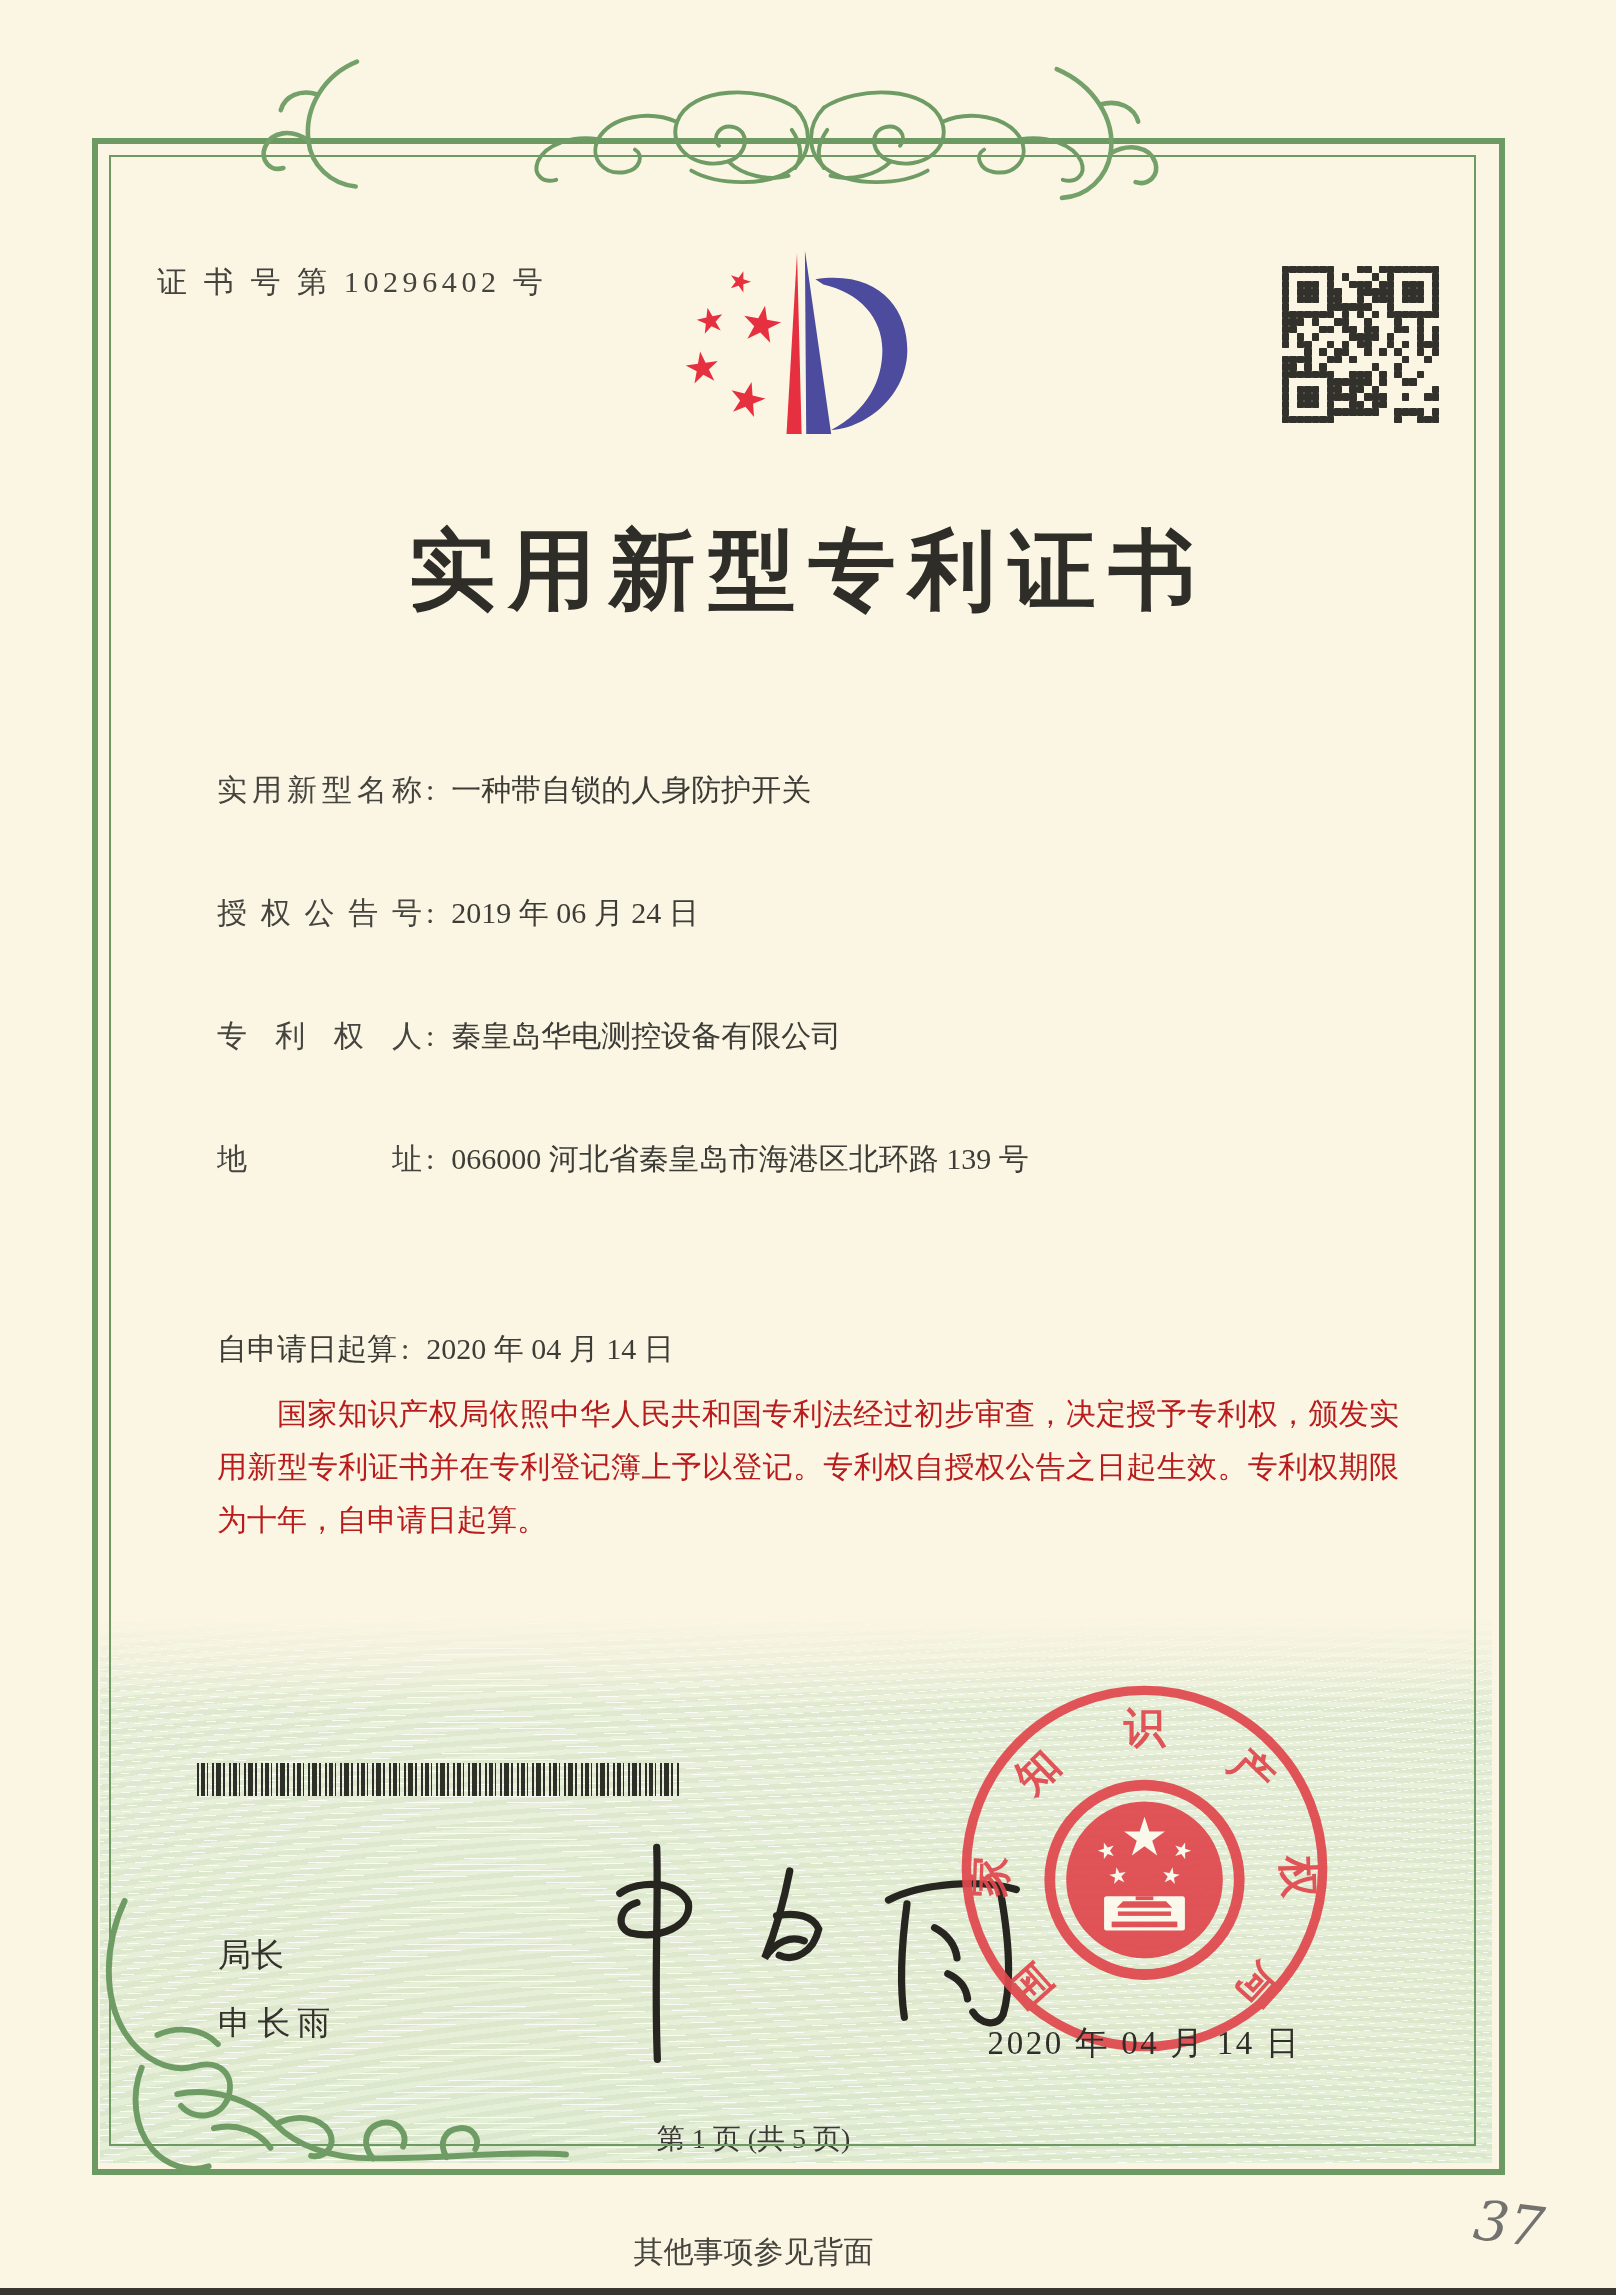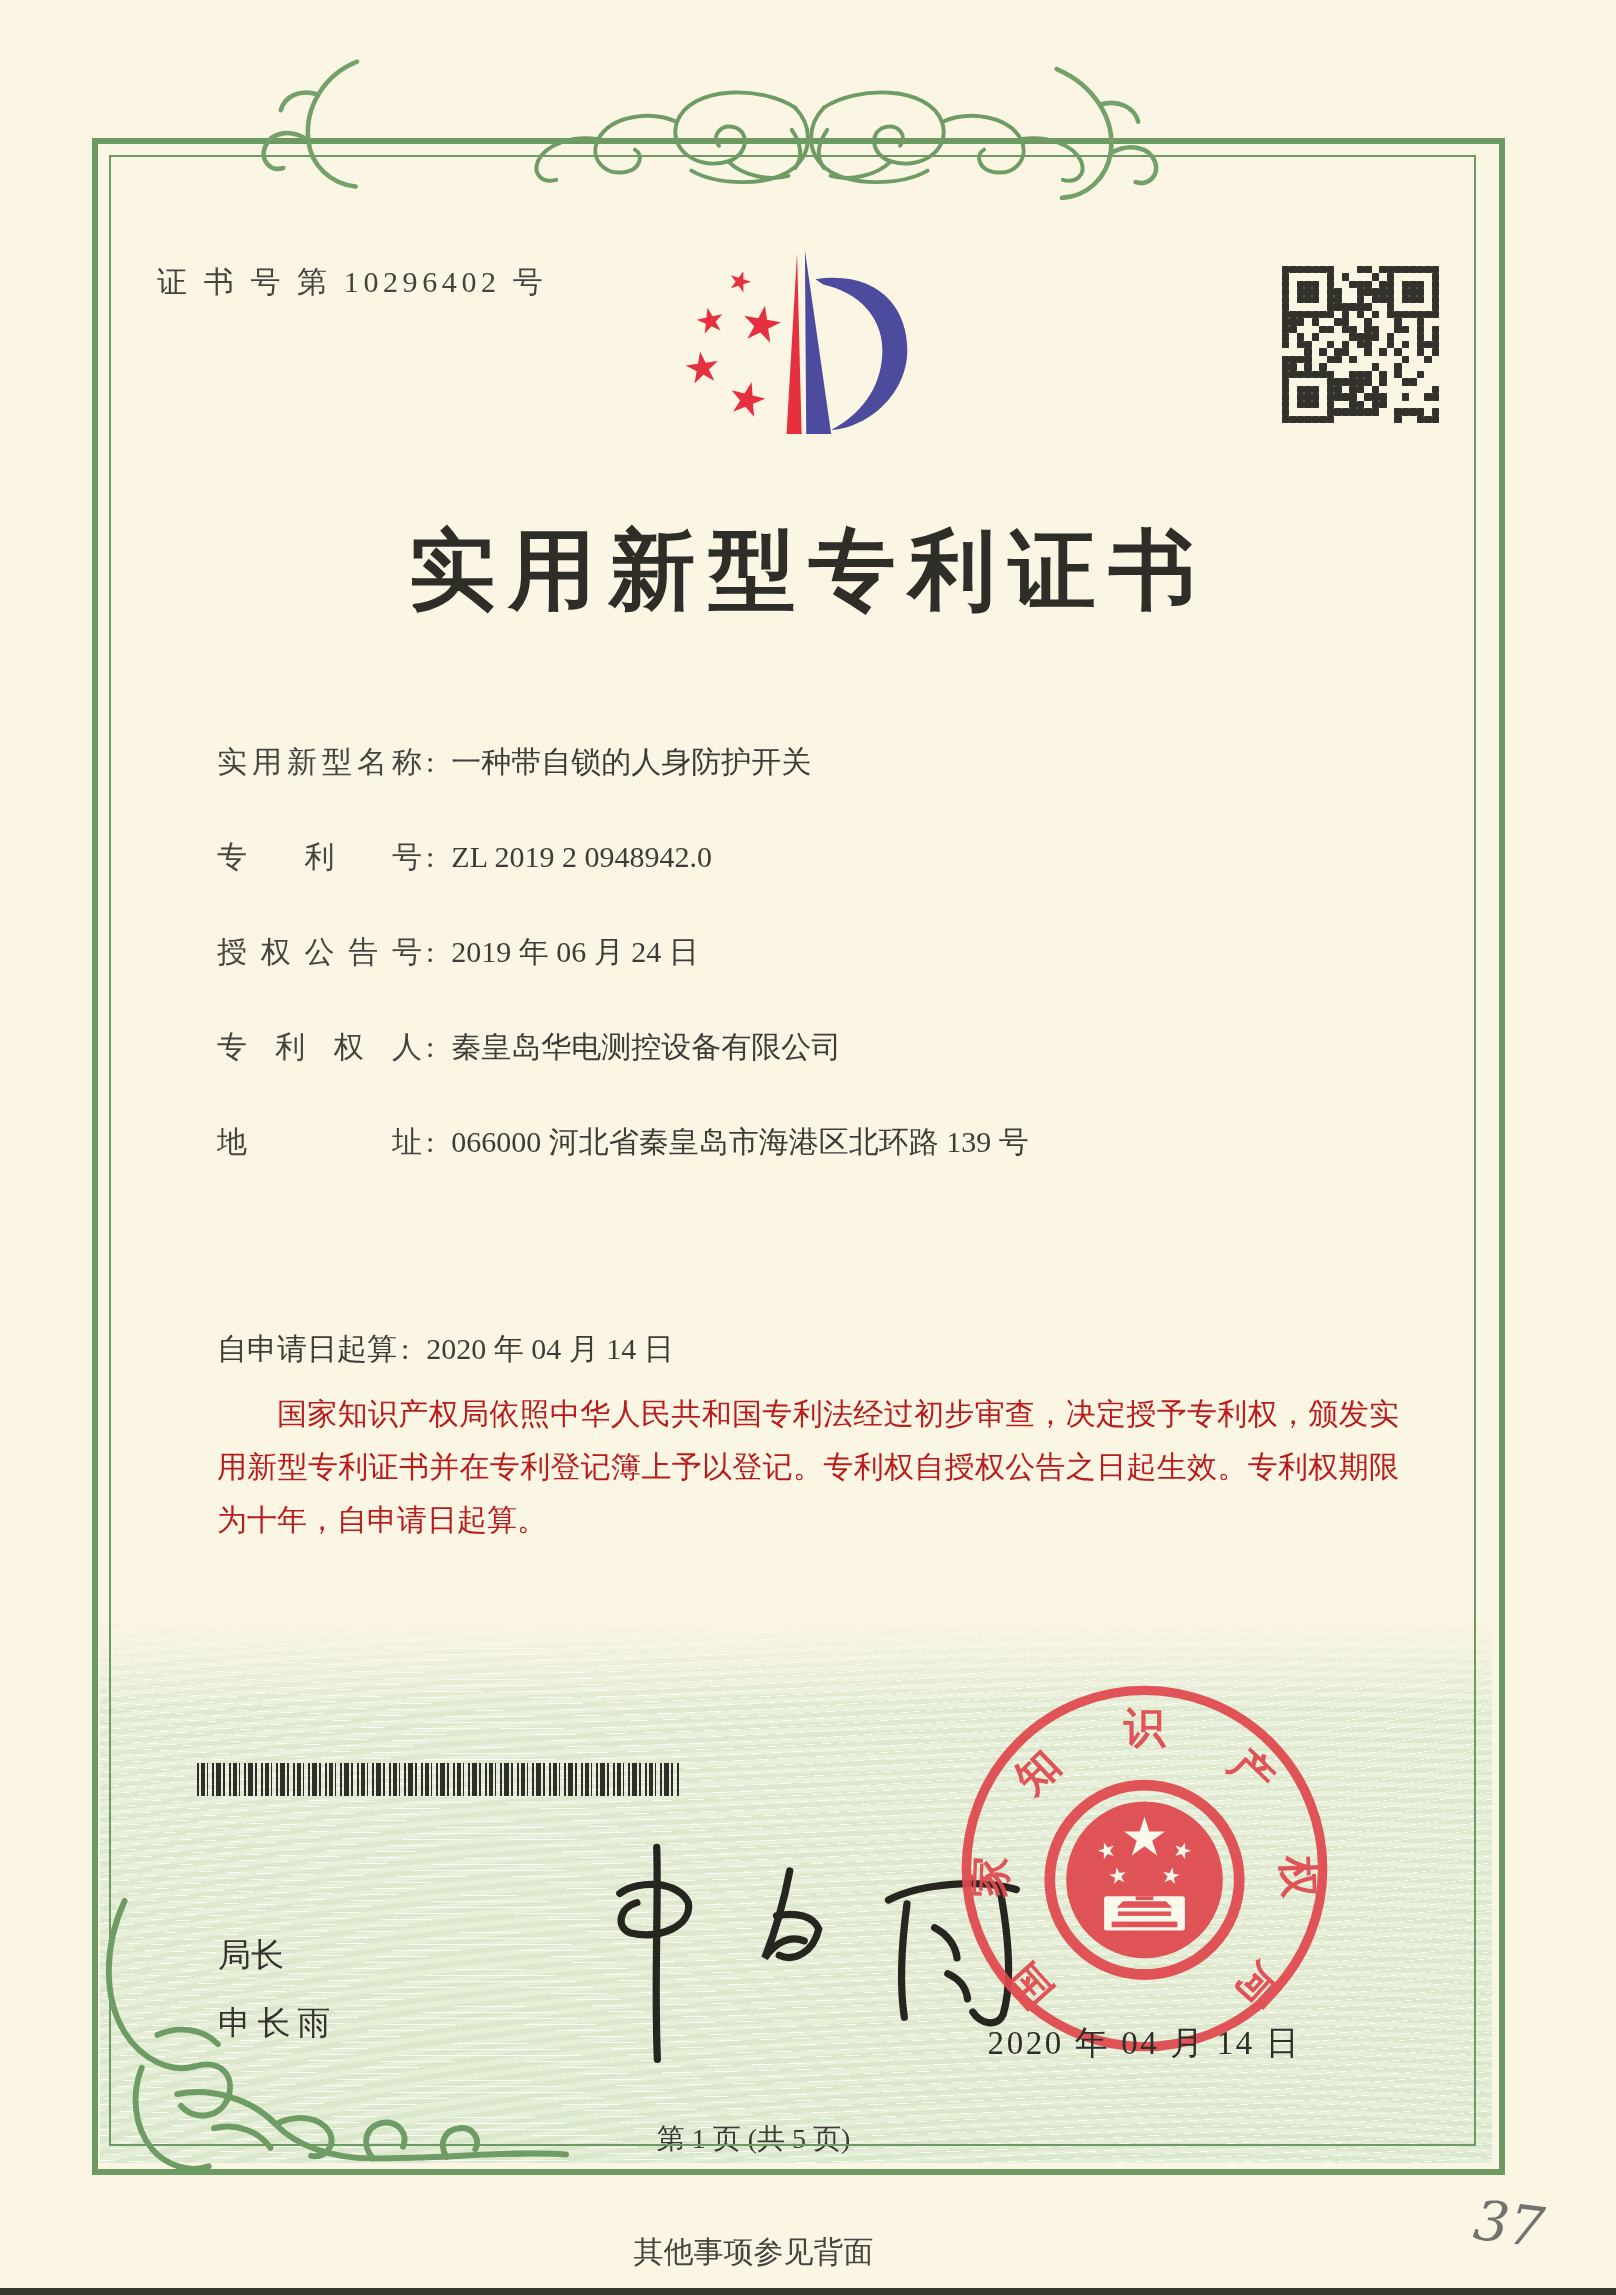--- a/index.html
+++ b/index.html
@@ -40,21 +40,21 @@
     display:grid;grid-template-columns:repeat(21,1fr);grid-template-rows:repeat(21,1fr);
   }
   .qr b{background:#32312b;border-radius:0.7px;}
   .title{
     left:0;right:0;top:512px;text-align:center;
     font-size:87px;font-weight:bold;letter-spacing:13px;color:#2e2d28;
   }
 
   
   .fields{left:217px;top:742px;width:1191px;font-size:30px;}
-  .f-row{height:95px;white-space:nowrap;}
+  .f-row{height:95px;white-space:nowrap;margin-top:28px;}
   .f-label{display:inline-block;width:205px;text-align:justify;text-align-last:justify;color:#45443e;}
   .f-colon{display:inline-block;margin:0 17px 0 4px;color:#45443e;}
   .f-value{color:#3d3c36;}
   .grant-row{left:217px;top:1329px;width:1283px;font-size:30px;white-space:nowrap;}
   .grant-right{position:absolute;left:734px;top:0;}
 
   
   .paras{left:217px;top:1387px;width:1182px;font-size:30px;line-height:53px;
          text-align:justify;color:#b91c1c;z-index:2;}
   .paras p{margin:0 0 9.2px 0;text-indent:2em;}
@@ -411,23 +411,20 @@
     <b style="grid-row:21;grid-column:21"></b>
   </div>
 
 <div class="abs title">实用新型专利证书</div>
 
 <div class="abs fields">
   <div class="f-row">
     <span class="f-label">实用新型名称</span><span class="f-colon">:</span><span class="f-value">一种带自锁的人身防护开关</span>
   </div>
   <div class="f-row">
-    <span class="f-label">专利号</span><span class="f-colon">:</span><span class="f-value">ZL 2019 2 0948942.0</span>
-  </div>
-  <div class="f-row">
     <span class="f-label">授权公告号</span><span class="f-colon">:</span><span class="f-value">2019 年 06 月 24 日</span>
   </div>
   <div class="f-row">
     <span class="f-label">专利权人</span><span class="f-colon">:</span><span class="f-value">秦皇岛华电测控设备有限公司</span>
   </div>
   <div class="f-row">
     <span class="f-label">地址</span><span class="f-colon">:</span><span class="f-value">066000  河北省秦皇岛市海港区北环路 139 号</span>
   </div>
 </div>
 

